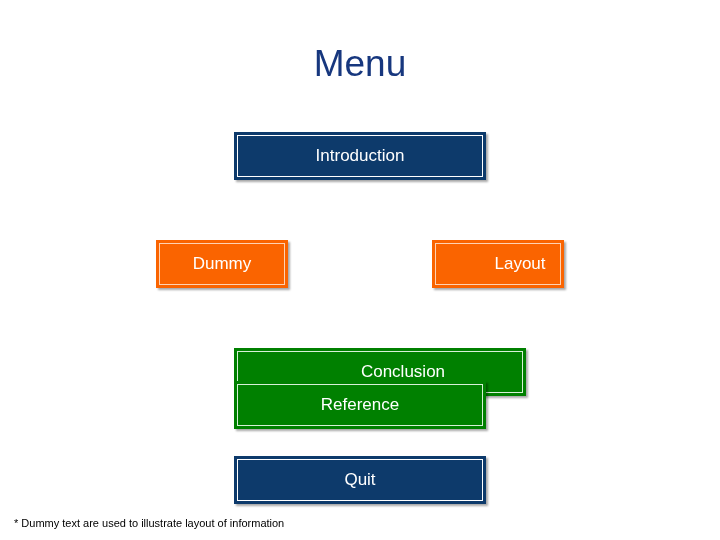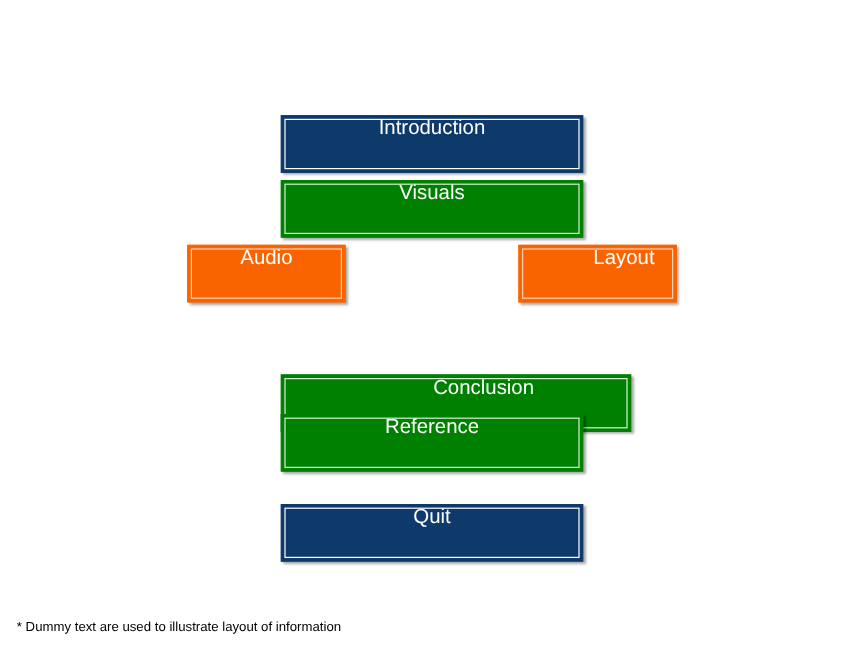--- a/index.html
+++ b/index.html
@@ -37,30 +37,31 @@
     color: #17377e;
     letter-spacing: 0px;
     white-space: nowrap;
   }
 
   
   .mbtn {
     position: absolute;
     box-sizing: border-box;
     display: flex;
-    align-items: flex-start;
+    align-items: center;
     justify-content: center;
     font-size: 17px;
     line-height: 20px;
     color: #ffffff;
     white-space: nowrap;
     border-style: solid;
     border-width: 1px;
     box-shadow: 2px 2px 2px rgba(0,0,0,0.34);
     user-select: none;
+    margin-top: 36px;
   }
   .mbtn .lbl { display: block; }
 
   
   .mbtn::before {
     content: "";
     position: absolute;
     left: 2px; top: 2px; right: 2px; bottom: 2px;
     border: 1px solid rgba(255,255,255,0.88);
     pointer-events: none;
@@ -102,31 +103,29 @@
     line-height: 14px;
     color: #000000;
     white-space: nowrap;
   }
 </style>
 </head>
 <body>
 
 <div id="slide">
 
+  <div id="page-title">Menu</div>
 
   <div class="mbtn navy" style="left:234px; top:96px; width:252px; height:48px;">
     <span class="lbl">Introduction</span>
   </div>
 
-  <div class="mbtn green" style="left:234px; top:150px; width:252px; height:48px;">
-    <span class="lbl">Visuals</span>
-  </div>
 
   <div class="mbtn orange" style="left:156px; top:204px; width:132px; height:48px;">
-    <span class="lbl">Audio</span>
+    <span class="lbl">Dummy</span>
   </div>
 
 
   <div class="mbtn orange" style="left:432px; top:204px; width:132px; height:48px;padding-left:44px;">
     <span class="lbl">Layout</span>
   </div>
 
 
   <div class="mbtn green" style="left:234px; top:312px; width:292px; height:48px;padding-left:46px;">
     <span class="lbl">Conclusion</span>

